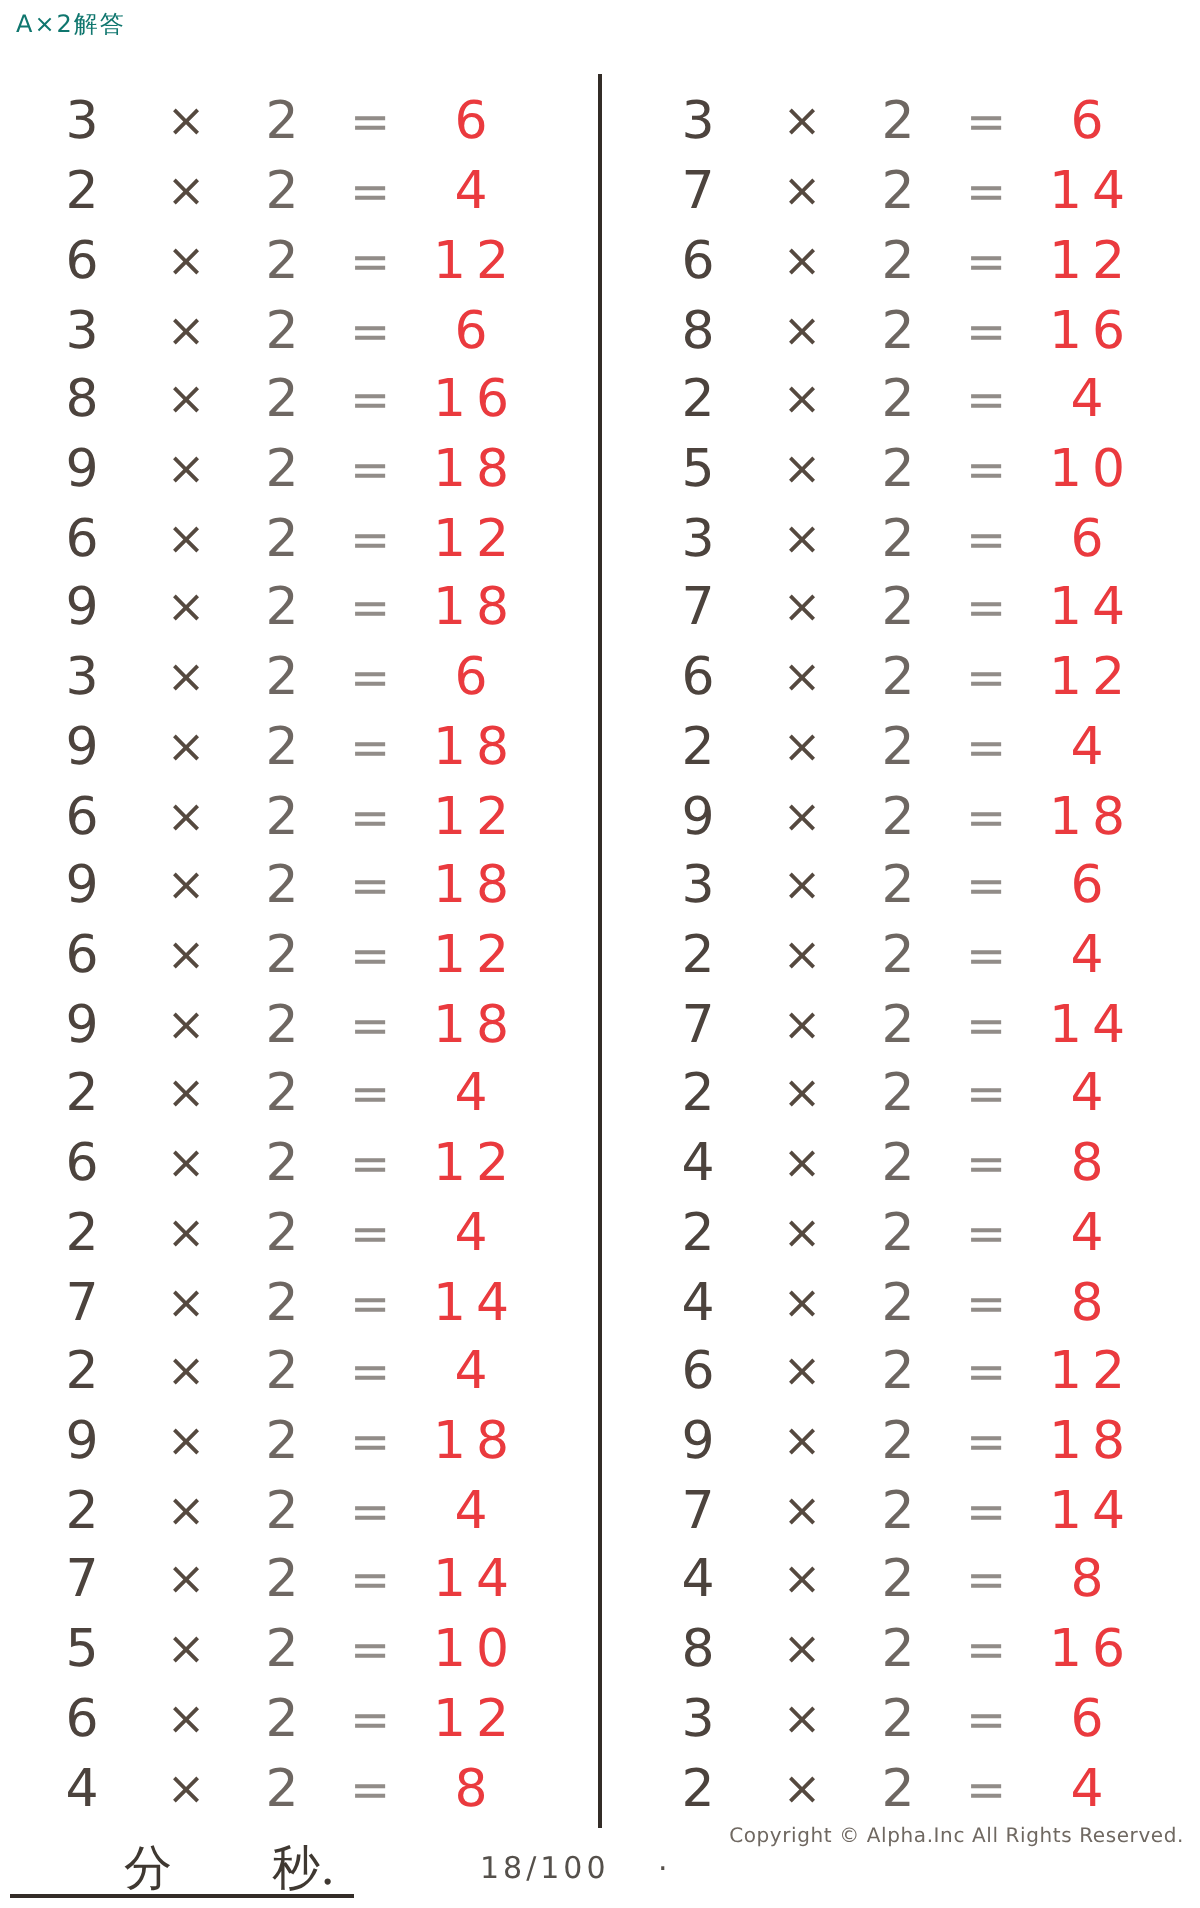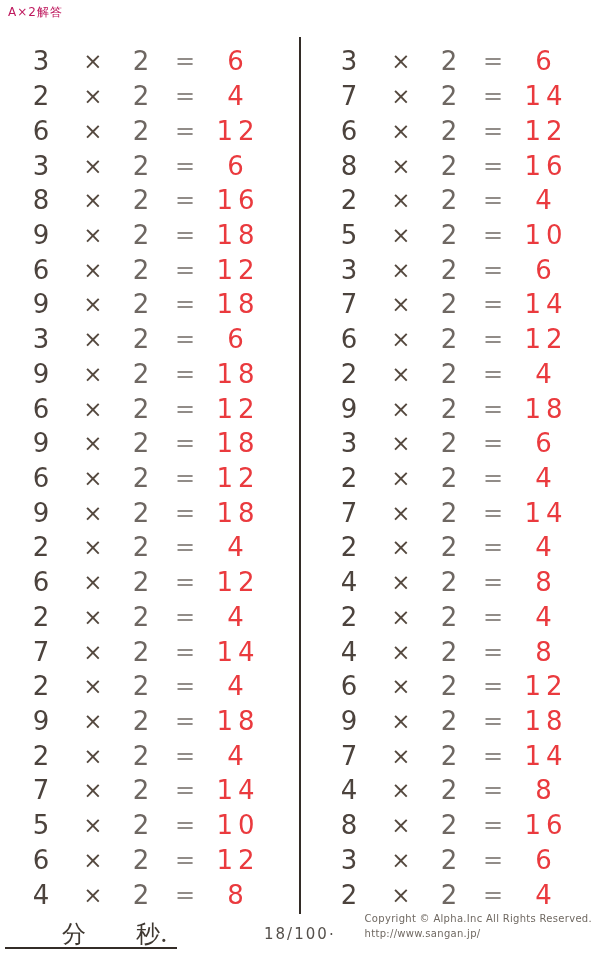--- a/index.html
+++ b/index.html
@@ -4,21 +4,21 @@
 <style>
   * { margin:0; padding:0; box-sizing:border-box; }
   html,body { width:600px; height:954px; }
   body {
     position:relative; overflow:hidden; background:#ffffff;
     font-family:"DejaVu Sans","Liberation Sans",sans-serif;
     color:#4c433d;
   }
   
   .hdr { position:absolute; top:4px; left:8px; line-height:16px; }
-  .hdr .t1 { font-size:12px; color:#be185d; letter-spacing:1px; }
+  .hdr .t1 { font-size:12px; color:#0f766e; letter-spacing:1px; }
   .hdr .t2 { font-size:12px; color:#5c544d; letter-spacing:1px; margin-top:1px; }
 
   
   .cols { position:absolute; top:44px; left:0; width:600px; height:868px; display:flex; }
   .col { display:flex; flex-direction:column; }
   .col-left  { width:300px; padding-left:16px; }
   .col-right { width:298px; padding-left:24px; }
   .divider { position:absolute; left:299px; top:-7px; width:2px; height:877px; background:#332c27; }
   .row {
     height:34.72px;
@@ -32,21 +32,21 @@
   .cb  { font-size:26px; color:#6e6762; }
   .ceq { font-size:24px; color:#918c88; }
   .cans{ font-size:26px; color:#ea3a3e; letter-spacing:5px; }
 
   
   .timeline { position:absolute; left:5px; top:916px; width:172px; height:33px;
               border-bottom:2px solid #332c27;
               font-family:"DejaVu Serif","Liberation Serif",serif; color:#3f3831; }
   .timeline .min { position:absolute; left:57px; top:2px; font-size:24px; }
   .timeline .sec { position:absolute; left:131px; top:2px; font-size:24px; }
-  .pagenum { position:absolute; left:264px; top:925px; font-size:15px; color:#55504b; letter-spacing:2px; }
+  .pagenum { position:absolute; left:240px; top:925px; font-size:15px; color:#55504b; letter-spacing:2px; }
   .lonedot { position:absolute; left:329px; top:921px; font-size:15px; color:#55504b; }
   .copy { position:absolute; right:8px; top:912px; 
           font-size:10px; line-height:14.5px; color:#6f6861; letter-spacing:0.3px; }
 </style>
 </head>
 <body>
 
 <div class="hdr">
   <div class="t1">A×2解答</div>
 </div>
@@ -410,14 +410,13 @@
 </div>
 
 <div class="timeline">
   <span class="min">分</span>
   <span class="sec">秒.</span>
 </div>
 <div class="pagenum">18/100</div>
 <div class="lonedot">.</div>
 <div class="copy">
   <div>Copyright ©  Alpha.Inc All Rights Reserved.</div>
-  <div>http://www.sangan.jp/</div>
 </div>
 
 </body></html>

